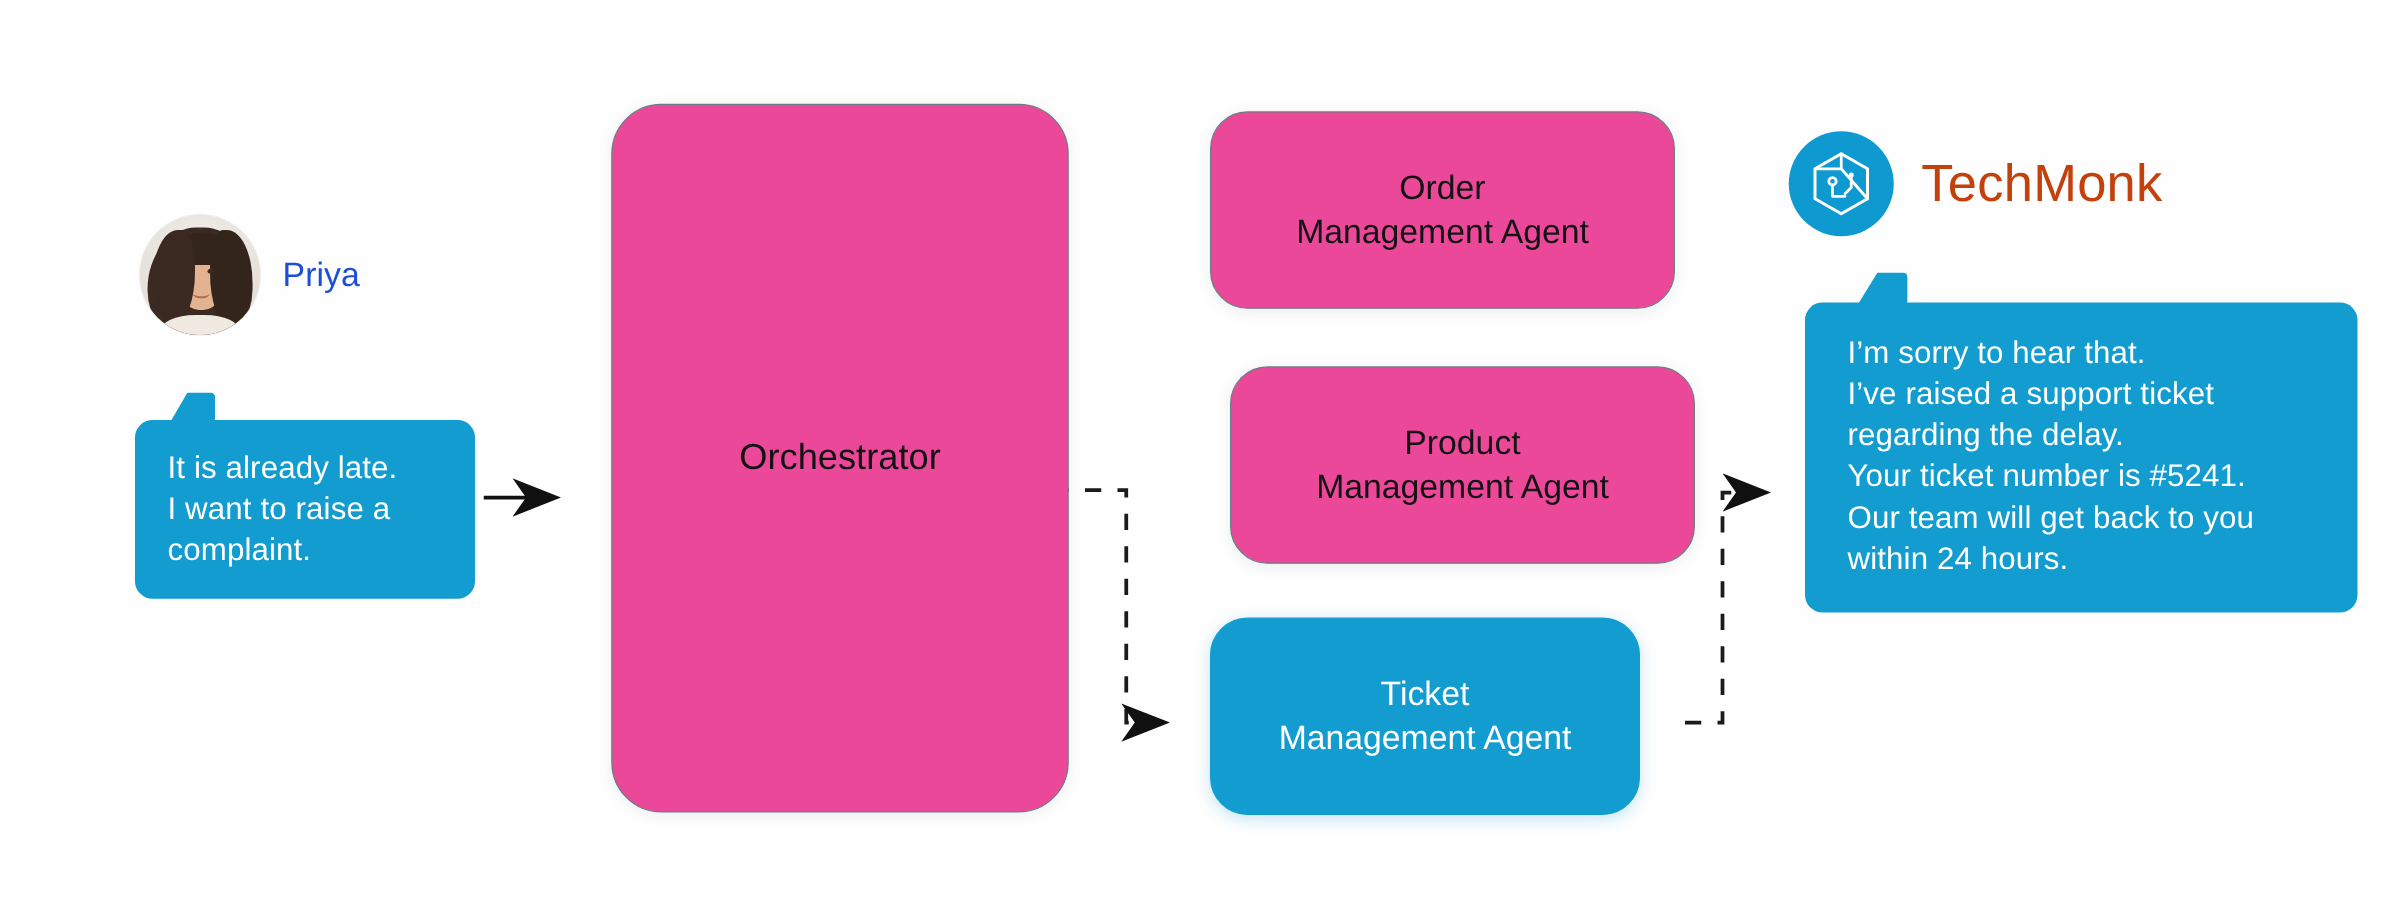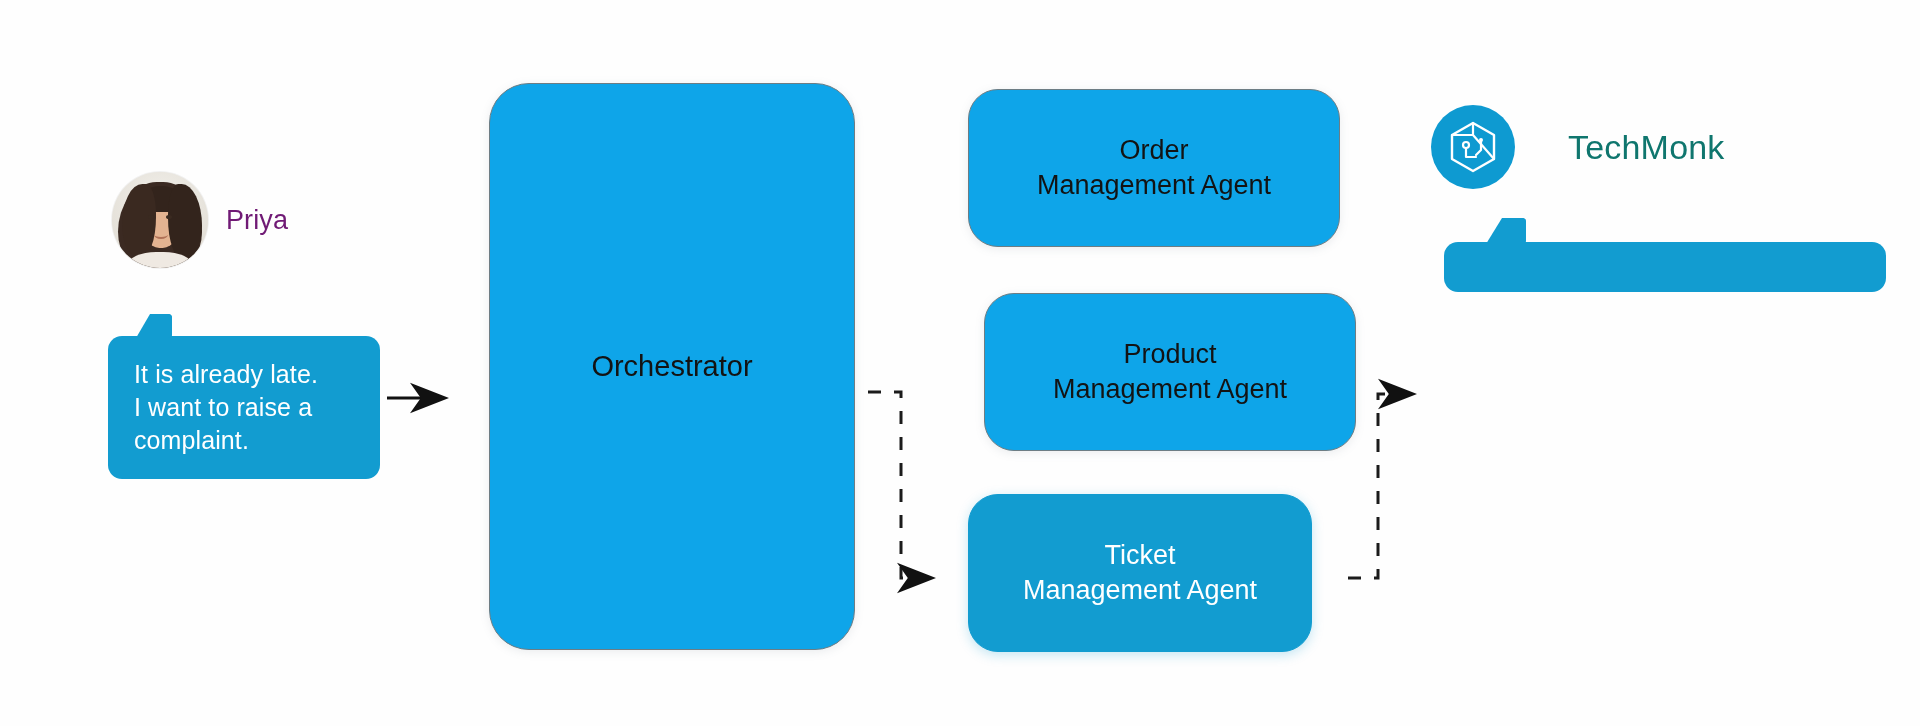--- a/index.html
+++ b/index.html
@@ -116,21 +116,21 @@
     position: absolute;
     left: 16px;
     top: 80px;
     width: 64px;
     height: 30px;
     background: #efe9e2;
     border-radius: 44% 44% 0 0;
   }
   .persona-name {
     font-size: 27px;
-    color: #701a75;
+    color: #1d4ed8;
     letter-spacing: 0.1px;
     white-space: nowrap;
   }
 
   
   .bubble {
     position: absolute;
     background: #129cd0;
     color: #ffffff;
     border-radius: 14px;
@@ -199,36 +199,35 @@
     width: 84px;
     height: 84px;
     border-radius: 50%;
     background: #0e9ad1;
     display: flex;
     align-items: center;
     justify-content: center;
     flex: 0 0 auto;
   }
   .brand-name {
-    font-size: 34px;
-    color: #0f766e;
+    font-size: 42px;
+    color: #c2410c;
     letter-spacing: 0.2px;
     white-space: nowrap;
-    margin-left: 31px;
   }
 
   
   .node {
     position: absolute;
     box-sizing: border-box;
     display: flex;
     align-items: center;
     justify-content: center;
     text-align: center;
-    background: #0ea5e9;
+    background: #ec4899;
     border: 1px solid #6d7d84;
     border-radius: 26px;
     color: #131313;
     box-shadow: 0 2px 10px rgba(110,130,140,0.14);
   }
   .node-label {
     white-space: pre-line;
     line-height: 1.28;
   }
 
@@ -353,15 +352,21 @@
         <path d="M23,31 L23,40 L33,40" fill="none" stroke="#ffffff" stroke-width="2.2" stroke-linecap="round" stroke-linejoin="round"></path>
         <path d="M38,24 L38,33 L33,38" fill="none" stroke="#ffffff" stroke-width="2.2" stroke-linecap="round" stroke-linejoin="round"></path>
         <circle cx="38" cy="23" r="2" fill="#ffffff"></circle>
       </svg>
     </div>
     <div class="brand-name">TechMonk</div>
   </div>
 
   <div class="bubble" id="agent-bubble">
     <span class="tail"></span>
+    <div class="bubble-text">I’m sorry to hear that.
+I’ve raised a support ticket
+regarding the delay.
+Your ticket number is #5241.
+Our team will get back to you
+within 24 hours.</div>
   </div>
 
 </div>
 
 </body></html>

